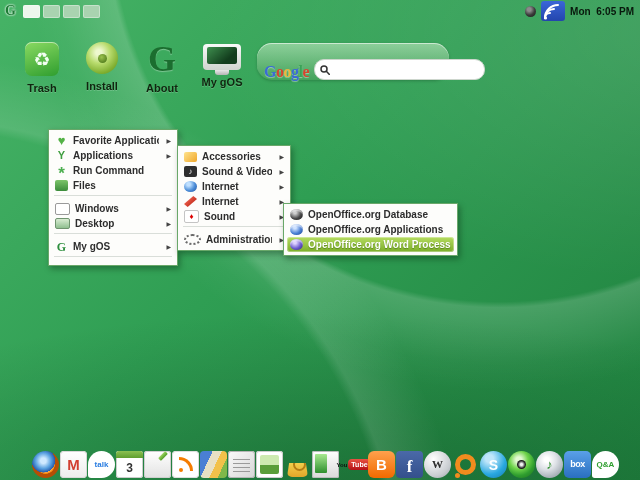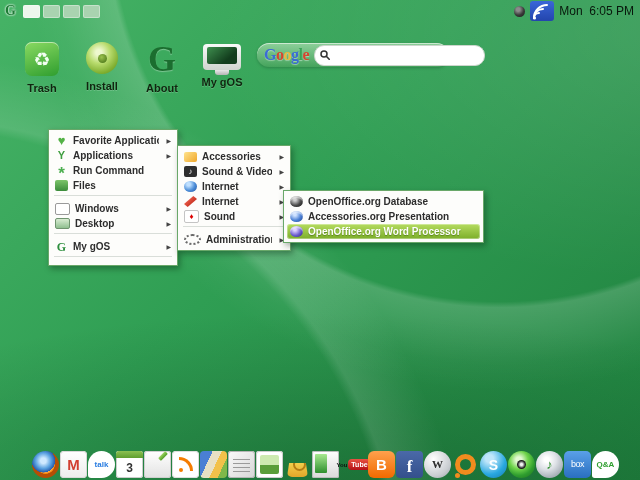--- a/index.html
+++ b/index.html
@@ -18,55 +18,55 @@
   .gos-mini-logo{margin-left:5px;font-family:"Liberation Serif",serif;font-weight:bold;font-size:14px;
     color:#1e7c36;text-shadow:0 0 2px #fff,0 0 2px #fff}
   .pager{display:flex;gap:3px;margin-left:7px}
   .pgsq{width:17px;height:13px;border-radius:2px;background:#a9d3b0;box-shadow:inset 0 0 0 1px rgba(255,255,255,.35)}
   .pgsq.active{background:#edf6ec}
   .tray{position:absolute;right:6px;top:0;height:22px;display:flex;align-items:center;gap:5px}
   .volume{width:11px;height:11px;border-radius:50%;
     background:radial-gradient(circle at 38% 32%,#8b8b8b 0 18%,#3a3a3a 55%,#171717)}
   .wifi{width:24px;height:20px;border-radius:3px;background:linear-gradient(#3a66d8,#2345ad);display:flex;align-items:flex-end}
   .wifi svg{display:block}
-  .clock{font-size:12px;font-weight:normal;color:#08180c;white-space:pre}
+  .clock{font-size:10px;font-weight:bold;color:#08180c;white-space:pre}
   
   .dicons{position:absolute;left:12px;top:42px;display:flex}
   .dicon{width:60px;display:flex;flex-direction:column;align-items:center;gap:6px}
   .dimg{width:34px;height:34px;display:flex;align-items:center;justify-content:center;position:relative}
   .dlabel{font-size:11px;font-weight:bold;color:#10250f;text-shadow:0 1px 0 rgba(255,255,255,.18)}
   .di-trash{background:linear-gradient(160deg,#8ada62,#2f9e2f);border-radius:7px;color:#f2fff2;font-size:19px;
     box-shadow:inset 0 1px 0 rgba(255,255,255,.5)}
   .di-install{border-radius:50%;width:32px;height:32px;
     background:radial-gradient(circle at 40% 33%,#eef8cf 0 10%,#b9dc6e 38%,#7fae2f 72%,#5c8a1e)}
   .di-install::after{content:"";position:absolute;left:50%;top:50%;width:9px;height:9px;margin:-4px 0 0 -4px;
     border-radius:50%;background:radial-gradient(circle at 40% 35%,#9bc24e,#3f6b10)}
   .di-about{color:#1b6e2f;font-family:"Liberation Serif",serif;font-weight:bold;font-size:36px;
     text-shadow:0 1px 1px rgba(255,255,255,.35)}
   .di-mygos{background:linear-gradient(#fafafa,#cfd4cf);border-radius:4px;width:38px;height:26px;margin-top:2px}
   .di-mygos::before{content:"";position:absolute;left:4px;top:3px;right:4px;bottom:6px;border-radius:2px;
     background:linear-gradient(140deg,#3f8f4f,#123d1d 70%)}
   .di-mygos::after{content:"";position:absolute;left:50%;bottom:-5px;width:14px;height:5px;margin-left:-7px;
     background:linear-gradient(#e8e8e8,#b5b5b5);border-radius:0 0 3px 3px}
   
-  .gsearch{position:absolute;left:257px;top:43px;width:192px;height:24px;border-radius:15px;
+  .gsearch{position:absolute;left:257px;top:43px;width:192px;height:37px;border-radius:15px;
     background:linear-gradient(rgba(196,235,196,.60),rgba(82,160,92,.45));
     box-shadow:inset 0 1px 0 rgba(255,255,255,.55),0 1px 3px rgba(0,30,10,.25);
-    display:flex;align-items:center;padding:0 7px;box-sizing:border-box;gap:5px}
+    display:flex;align-items:flex-end;padding:0 7px;box-sizing:border-box;gap:5px}
   .glogo{font-family:"Liberation Serif",serif;font-weight:bold;font-size:16px;letter-spacing:-.5px;
     text-shadow:0 1px 1px rgba(255,255,255,.45);line-height:1}
   .sbox{flex:1;height:19px;background:#fff;border:1px solid #cdd6cd;border-radius:10px;
     display:flex;align-items:center;padding:0 5px;gap:3px}
   .sbox input{border:none;outline:none;flex:1;min-width:0;height:14px;font-size:11px;background:transparent}
   
   .menu{position:absolute;background:#fdfdfb;border:1px solid #69a869;box-shadow:2px 3px 6px rgba(0,25,8,.35);
     padding:3px;box-sizing:border-box}
   #menu1{left:48px;top:129px;width:130px}
   #menu2{left:177px;top:145px;width:114px}
-  #menu3{left:283px;top:190px;width:201px}
+  #menu3{left:283px;top:203px;width:175px}
   .mrow{height:15px;display:flex;align-items:center;padding:0 3px;gap:5px;border-radius:3px}
   .mlabel{flex:1;font-size:10px;font-weight:bold;color:#2d2d2d;white-space:nowrap;overflow:hidden}
   .marrow{font-size:6px;color:#444;margin-left:2px}
   .msep{border-top:1px solid #d9ded9;margin:2px 2px;height:3px}
   .mrow.hl{background:linear-gradient(#b5dc60,#7cae29);box-shadow:inset 0 0 0 1px rgba(255,255,255,.35)}
   .mrow.hl .mlabel{color:#fff;text-shadow:0 1px 1px rgba(40,80,0,.5)}
   .mi{width:13px;height:12px;display:flex;align-items:center;justify-content:center;
     font-size:10px;line-height:1;flex:0 0 13px;border-radius:2px}
   .mi-heart{color:#54b246;font-size:13px}
   .mi-apps{color:#3f9e3f;font-weight:bold;font-size:11px}
@@ -141,21 +141,21 @@
   .ic-meebo::before{content:"";position:absolute;inset:3px;border:5px solid #f08c1e;border-radius:50%}
   .ic-meebo::after{content:"";position:absolute;left:3px;bottom:0;width:5px;height:5px;border-radius:50%;background:#f08c1e}
   .ic-skype{border-radius:50%;background:radial-gradient(circle at 35% 28%,#bfe6fa 0 15%,#29a8e0 60%,#1579ad)}
   .ic-skype .g2{color:#fff;font-weight:bold;font-size:14px}
   .ic-xine{border-radius:50%;background:radial-gradient(circle at 40% 33%,#e2f8d2 0 12%,#6fd44a 38%,#2f9e2f 64%,#1b6b1b)}
   .ic-xine::before{content:"";position:absolute;left:50%;top:50%;width:9px;height:9px;margin:-4.5px 0 0 -4.5px;
     border-radius:50%;background:radial-gradient(circle,#f2f2f2 0 18%,#1e1e1e 60%)}
   .ic-rhythmbox{border-radius:50%;background:radial-gradient(circle at 40% 33%,#ffffff 0 10%,#dde1e6 40%,#aab2ba 72%,#858e97)}
   .ic-rhythmbox .g2{color:#2f8f2f;font-weight:bold;font-size:13px}
   .ic-box{background:linear-gradient(#5aa0e8,#2a6fc0);border-radius:5px}
-  .ic-box .g2{color:#fff;font-weight:normal;font-size:9px;letter-spacing:-.5px}
+  .ic-box .g2{color:#fff;font-weight:bold;font-size:9px;letter-spacing:-.5px}
   .ic-faqly{background:#fff;border-radius:50% 50% 50% 10%}
   .ic-faqly .g2{color:#2f9e2f;font-weight:bold;font-size:8px}
 </style>
 </head>
 <body>
 
 <div class="topbar">
   <span class="gos-mini-logo">G</span>
   <div class="pager">
       <span class="pgsq active"></span>
@@ -280,21 +280,21 @@
       <span class="marrow">▶</span>
     </div>
   </div>
 <div class="menu" id="menu3">
     <div class="mrow">
       <span class="mi mi-oo mi-oo-db"></span>
       <span class="mlabel">OpenOffice.org Database</span>
     </div>
     <div class="mrow">
       <span class="mi mi-oo mi-oo-pres"></span>
-      <span class="mlabel">Accessories.org Presentation</span>
+      <span class="mlabel">OpenOffice.org Applications</span>
     </div>
     <div class="mrow hl">
       <span class="mi mi-oo mi-oo-word"></span>
       <span class="mlabel">OpenOffice.org Word Processor</span>
     </div>
   </div>
 
 <div class="dock" id="dock">
     <div class="di ic-firefox"></div>
     <div class="di ic-gmail">

